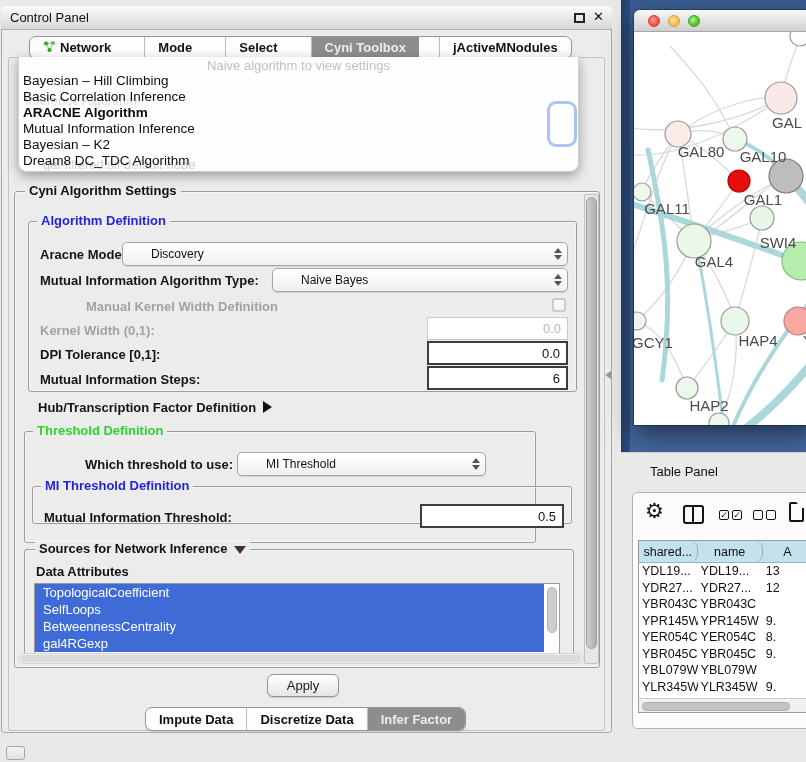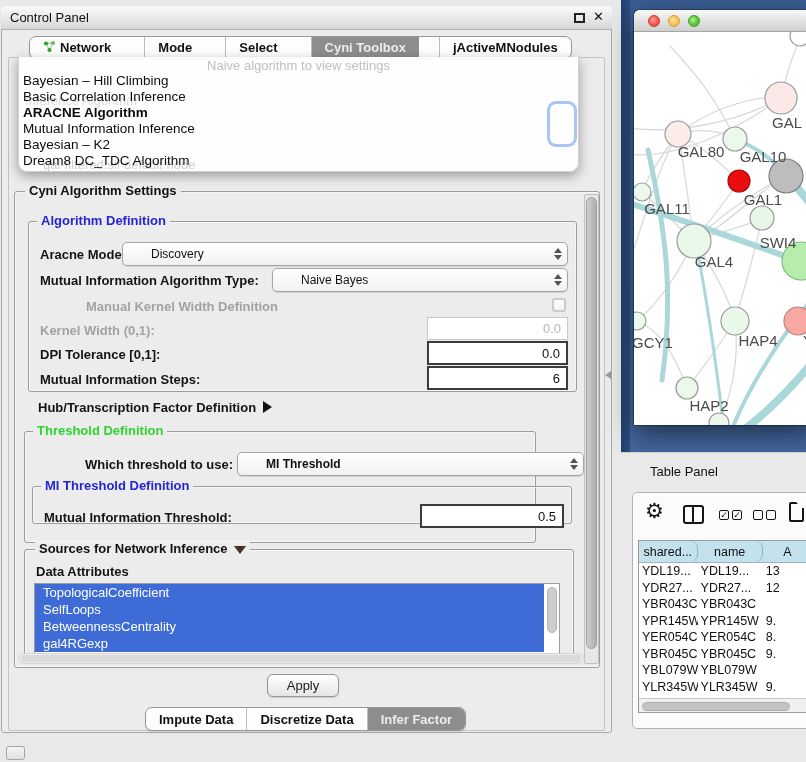--- a/index.html
+++ b/index.html
@@ -200,21 +200,21 @@
 <div class="abs field" style="left:427px;top:366px;width:141px;height:24px;">6</div>
 
 <div class="abs lbl" style="left:38px;top:400px;">
   <span>Hub/Transcription Factor Definition</span><span class="tri-right"></span>
 </div>
 
 <div class="abs grp" style="left:24px;top:431px;width:512px;height:112px;">
   <span class="gt green" style="left:8px;">Threshold Definition</span>
 </div>
 <div class="abs lbl" style="left:85px;top:457px;">Which threshold to use:</div>
-<div class="abs combo" style="left:237px;top:452px;width:347px;height:24px;font-weight:bold;">
+<div class="abs combo" style="left:237px;top:452px;width:249px;height:24px;">
   <span class="tx">MI Threshold</span>
   <span class="arr">
       <i class="up"></i>
       <i class="dn"></i>
     </span>
 </div>
 
 <div class="abs grp" style="left:32px;top:486px;width:540px;height:38px;">
   <span class="gt blue" style="left:8px;">MI Threshold Definition</span>
 </div>

